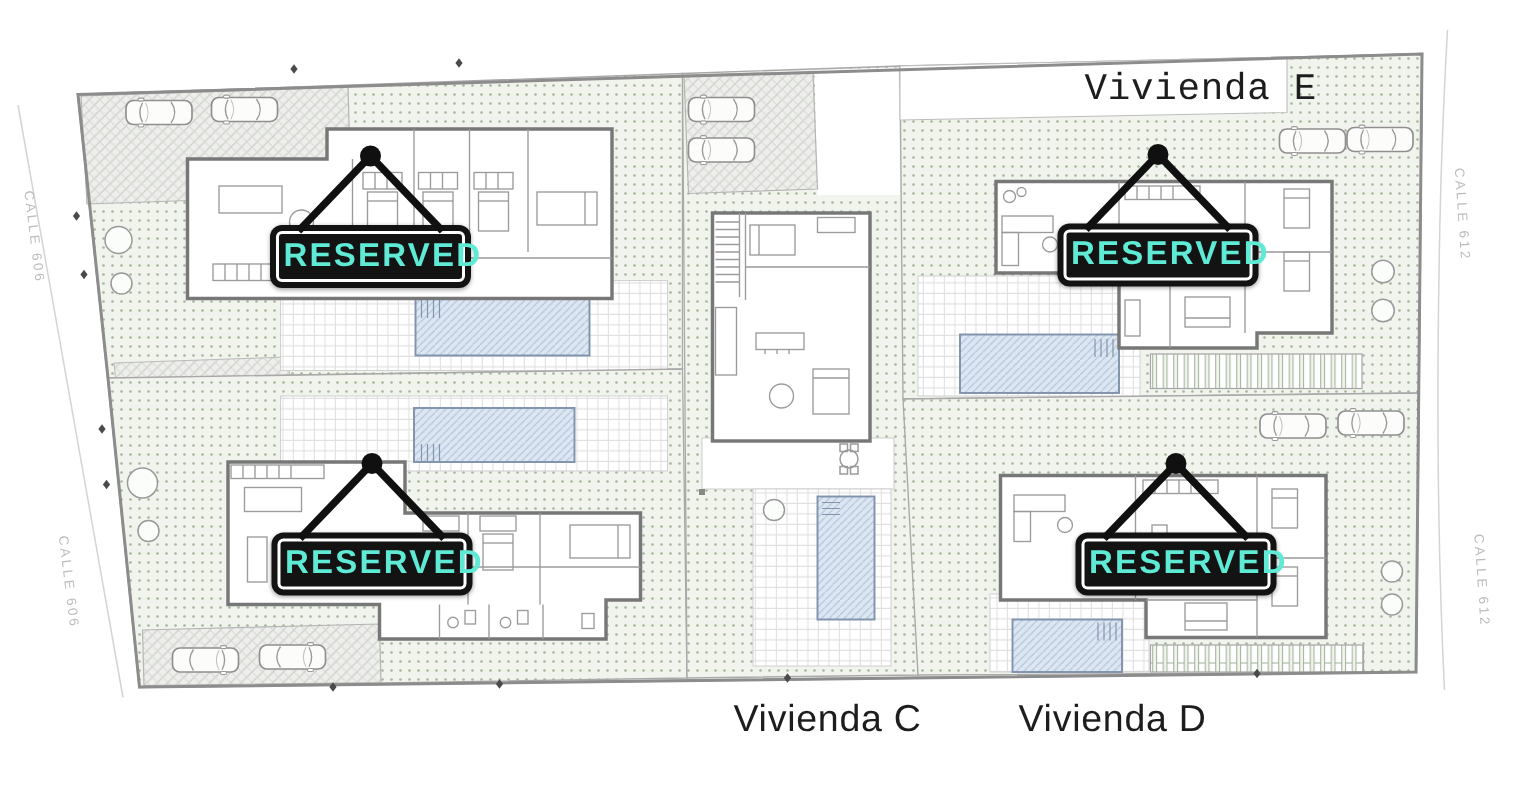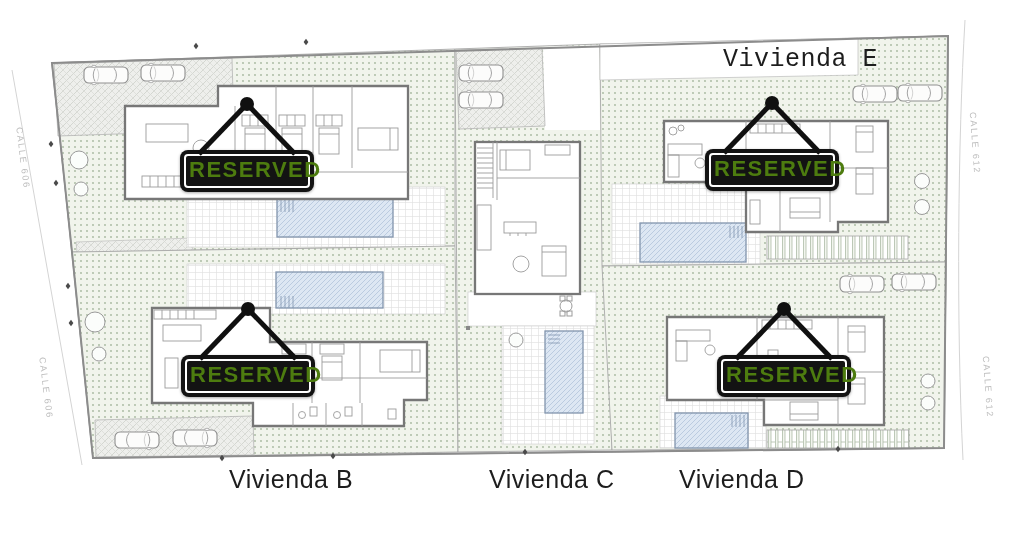--- a/index.html
+++ b/index.html
@@ -16,21 +16,21 @@
                 color:#bdbdbd;letter-spacing:1.8px;white-space:nowrap;
                 transform:translate(-50%,-50%) rotate(83deg);}
   .street-label.right{transform:translate(-50%,-50%) rotate(86deg);}
 
   
   .sign{position:absolute;width:144px;z-index:6;}
   .sign .rig{display:block;}
   .board{box-sizing:border-box;width:134px;margin:-6px auto 0;background:#131313;
          border-radius:8px;padding:4px;box-shadow:0 1px 3px rgba(0,0,0,.35);}
   .board-inner{border:2.5px solid #ffffff;border-radius:4px;padding:2px 3px 4px;text-align:center;}
-  .board-text{color:#4d7c0f;font:700 22px/1.1 "Liberation Sans",sans-serif;letter-spacing:1.5px;}
+  .board-text{color:#5eead4;font:700 22px/1.1 "Liberation Sans",sans-serif;letter-spacing:1.5px;}
 </style>
 </head>
 <body>
 
 <div class="scene">
 
   <svg class="plan-svg" width="1024" height="536" viewBox="0 0 1024 536">
     <defs>
       <pattern id="dots" width="6" height="6" patternUnits="userSpaceOnUse">
         <rect width="6" height="6" fill="#f1f4ec"></rect>
@@ -285,21 +285,20 @@
       <use href="#tick" transform="translate(838,449)"></use>
     </g>
   </svg>
 
   <div class="street-label" style="left:23px;top:158px;">CALLE 606</div>
   <div class="street-label" style="left:46px;top:388px;">CALLE 606</div>
   <div class="street-label right" style="left:975px;top:143px;">CALLE 612</div>
   <div class="street-label right" style="left:988px;top:387px;">CALLE 612</div>
 
   <div class="unit-label" style="left:723px;top:47px;font-family:Liberation Mono, monospace;">Vivienda E</div>
-  <div class="unit-label" style="left:229px;top:466px;">Vivienda B</div>
   <div class="unit-label" style="left:489px;top:466px;">Vivienda C</div>
   <div class="unit-label" style="left:679px;top:466px;">Vivienda D</div>
 
   <div class="sign" style="left:175px;top:96px;">
     <svg class="rig" width="144" height="60" viewBox="0 0 144 60">
       <line x1="72" y1="8" x2="24" y2="58" stroke="#101010" stroke-width="5"></line>
       <line x1="72" y1="8" x2="120" y2="58" stroke="#101010" stroke-width="5"></line>
       <circle cx="72" cy="8" r="7" fill="#101010"></circle>
     </svg>
     <div class="board">

